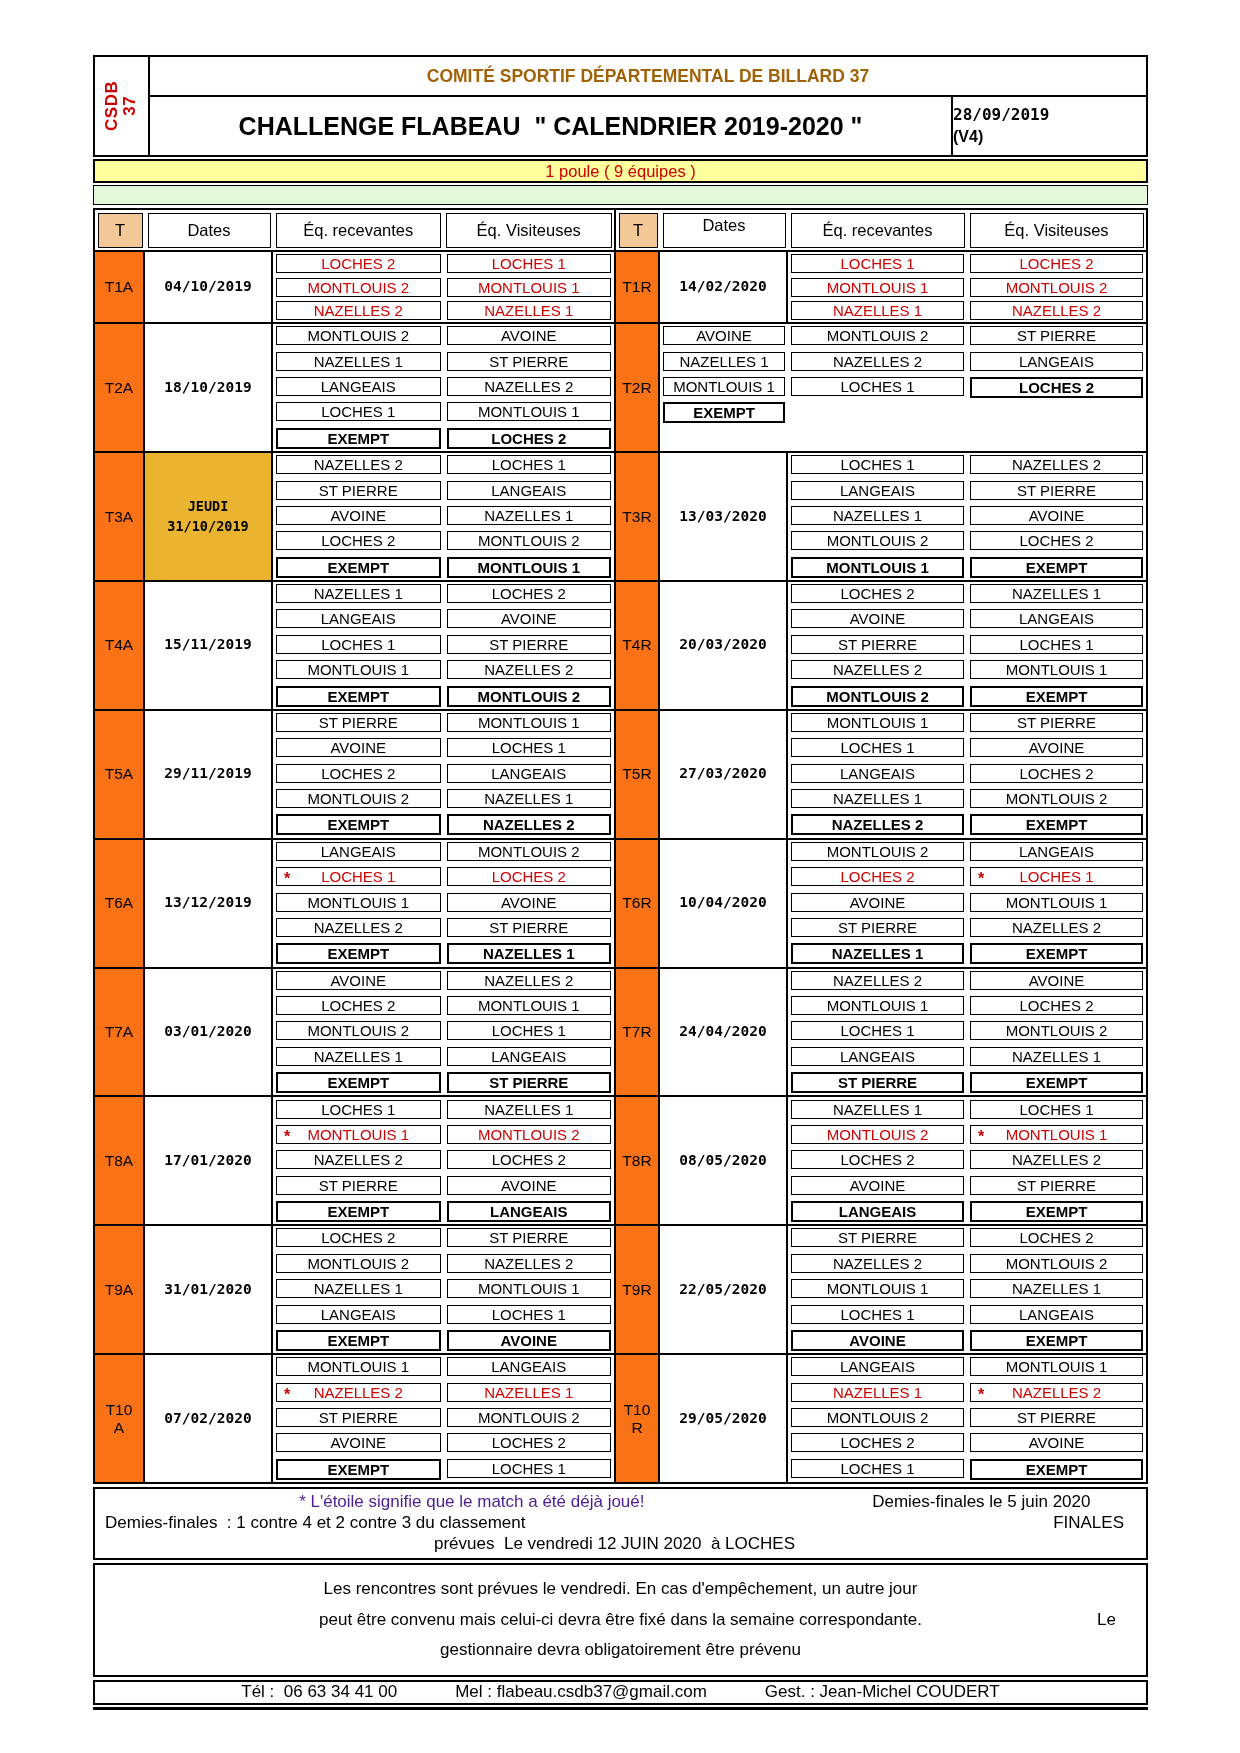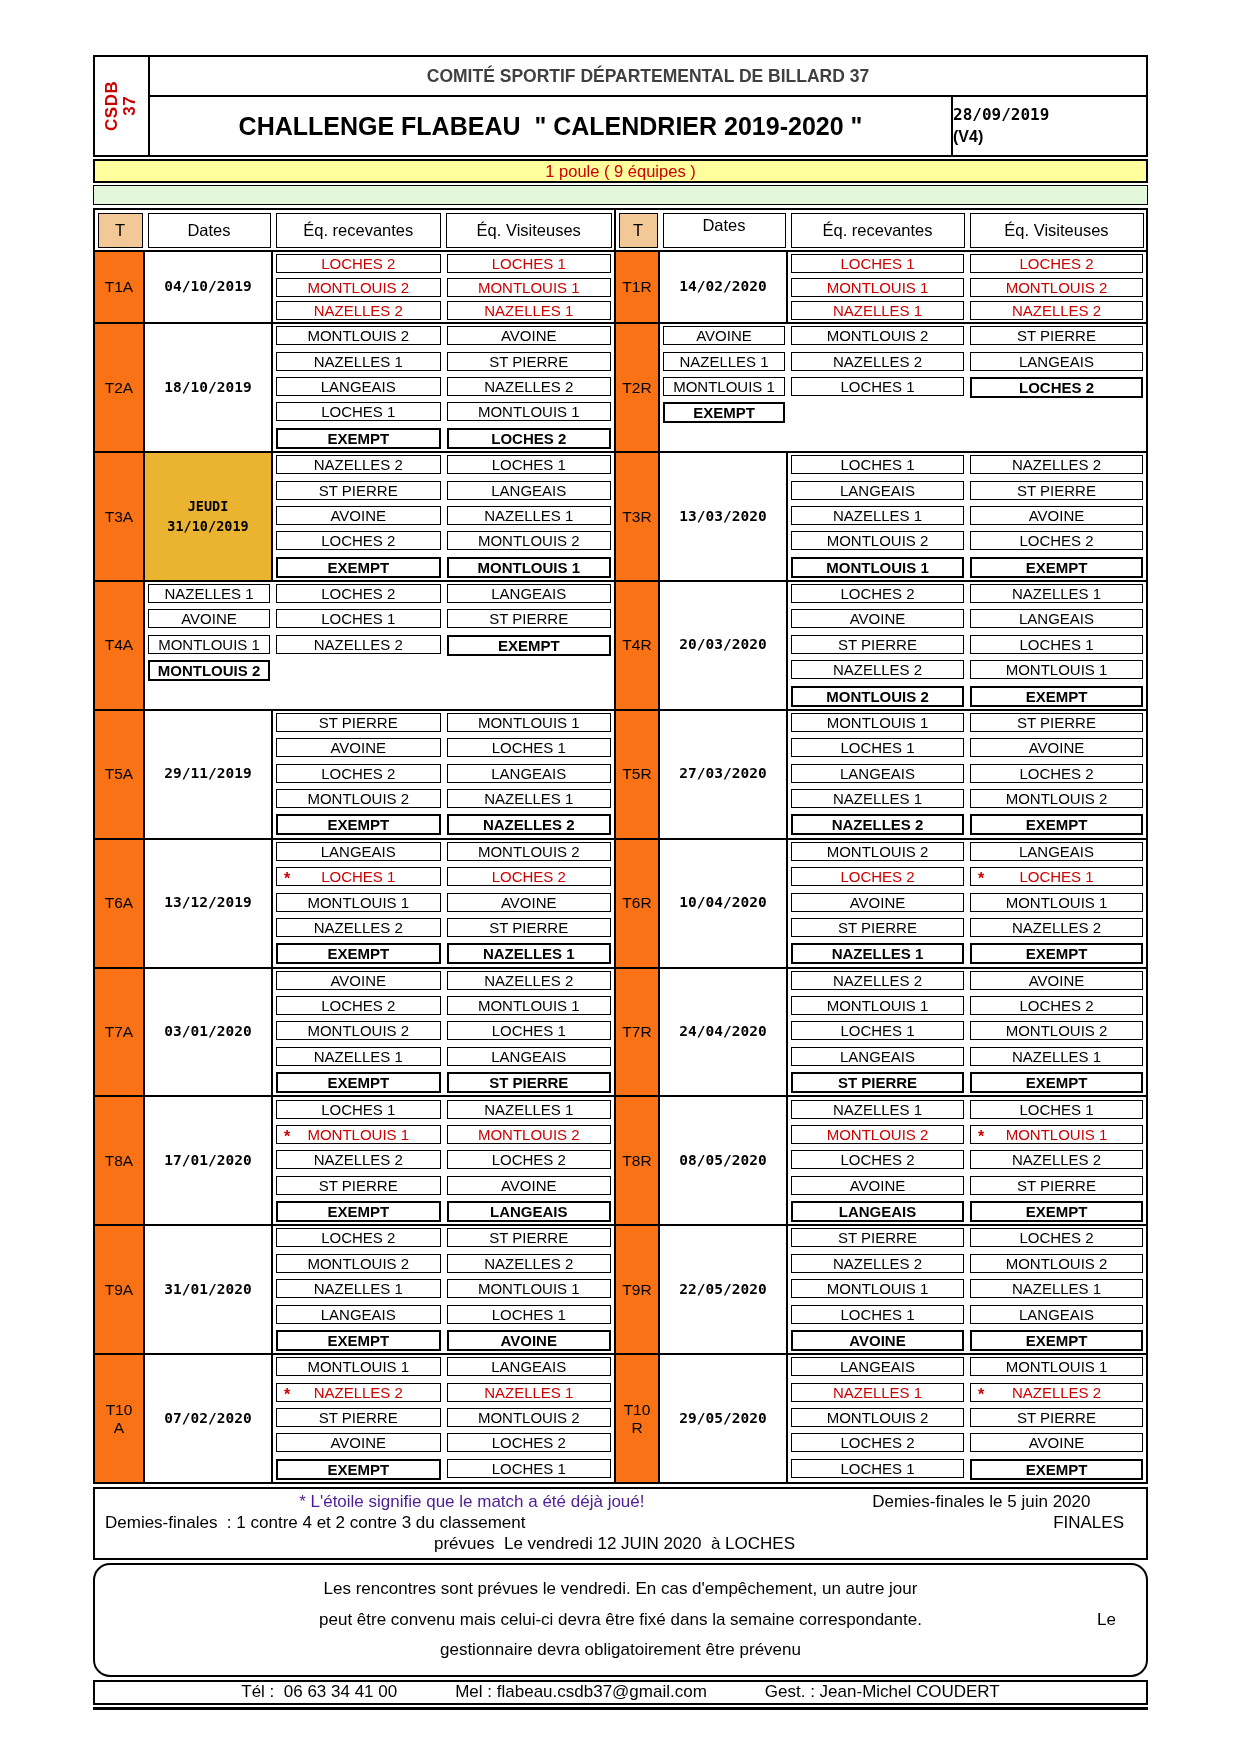--- a/index.html
+++ b/index.html
@@ -3,21 +3,21 @@
 <meta charset="utf-8">
 <style>
   html,body{margin:0;padding:0;background:#ffffff;}
   body{width:1240px;height:1753px;position:relative;font-family:"Liberation Sans",sans-serif;color:#000;}
   .doc{position:absolute;left:93px;top:55px;width:1055px;}
 
   
   .header-grid{display:grid;grid-template-columns:55px 1fr 193px;grid-template-rows:40px 58px;border:2px solid #000;box-sizing:border-box;}
   .logo-cell{grid-column:1;grid-row:1 / span 2;border-right:2px solid #000;display:flex;align-items:center;justify-content:center;}
   .logo-text{transform:rotate(-90deg);font-weight:bold;font-size:17px;line-height:1.05;color:#cc0000;white-space:pre-line;text-align:center;letter-spacing:.5px;}
-  .committee-cell{grid-column:2 / span 2;grid-row:1;border-bottom:2px solid #000;display:flex;align-items:center;justify-content:center;color:#404040;font-weight:bold;font-size:17.5px;white-space:pre;}
+  .committee-cell{grid-column:2 / span 2;grid-row:1;border-bottom:2px solid #000;display:flex;align-items:center;justify-content:center;color:#a16207;font-weight:bold;font-size:17.5px;white-space:pre;}
   .title-cell{grid-column:2;grid-row:2;border-right:2px solid #000;display:flex;align-items:center;justify-content:center;font-weight:bold;font-size:25px;white-space:pre;}
   .version-cell{grid-column:3;grid-row:2;display:flex;flex-direction:column;align-items:flex-start;justify-content:center;font-weight:bold;font-size:16px;line-height:1.35;}
   .vdate{font-family:"DejaVu Sans Mono",monospace;}
 
   .yellow-bar{margin-top:2px;height:24px;border:2px solid #000;box-sizing:border-box;background:#ffff9e;color:#cc0000;display:flex;align-items:center;justify-content:center;font-size:16.5px;}
   .green-bar{margin-top:2px;height:20px;border:1.5px solid #000;box-sizing:border-box;background:#e3f7da;}
 
   
   .cal-table{margin-top:3px;border:2.5px solid #000;}
   .trow{display:flex;}
@@ -38,21 +38,21 @@
   .star{position:absolute;left:7px;top:3px;color:#cc0000;font-weight:bold;font-size:16px;}
 
   
   .fbox{box-sizing:border-box;border:2px solid #000;font-size:17px;}
   .fbox1{margin-top:3px;padding:3px 22px 4px 10px;}
   .f1-line1{display:flex;align-items:center;}
   .f1-line1 .c1{flex:0 0 72%;text-align:center;color:#4c1d95;}
   .f1-line1 .c2{flex:1;text-align:center;}
   .f1-line2{display:flex;justify-content:space-between;margin-top:1px;}
   .f1-line3{text-align:center;margin-top:1px;white-space:pre;}
-  .fbox2{margin-top:3px;padding:9px 30px;line-height:1.8;text-align:center;border-radius:17px;}
+  .fbox2{margin-top:3px;padding:9px 30px;line-height:1.8;text-align:center;}
   .f2-line2{position:relative;}
   .f2-le{position:absolute;right:0;top:0;}
   .fbox3{margin-top:3px;height:25px;display:flex;align-items:center;justify-content:center;gap:58px;white-space:pre;}
   .bottom-rule{margin-top:2px;height:3.5px;background:#000;}
 </style>
 </head>
 <body>
 
 <div class="doc">
 
@@ -269,20 +269,21 @@
             <span>MONTLOUIS 1</span>
           </div>
           <div class="mcell bold">
             <span>EXEMPT</span>
           </div>
         </div>
       </div>
       <div class="trow">
         <div class="half l" style="grid-template-rows: repeat(5, 1fr);">
           <div class="tcell" style="grid-row: 1 / span 5;">T4A</div>
+          <div class="dcell" style="grid-row: 1 / span 5;">15/11/2019</div>
           <div class="mcell">
             <span>NAZELLES 1</span>
           </div>
           <div class="mcell">
             <span>LOCHES 2</span>
           </div>
           <div class="mcell">
             <span>LANGEAIS</span>
           </div>
           <div class="mcell">

